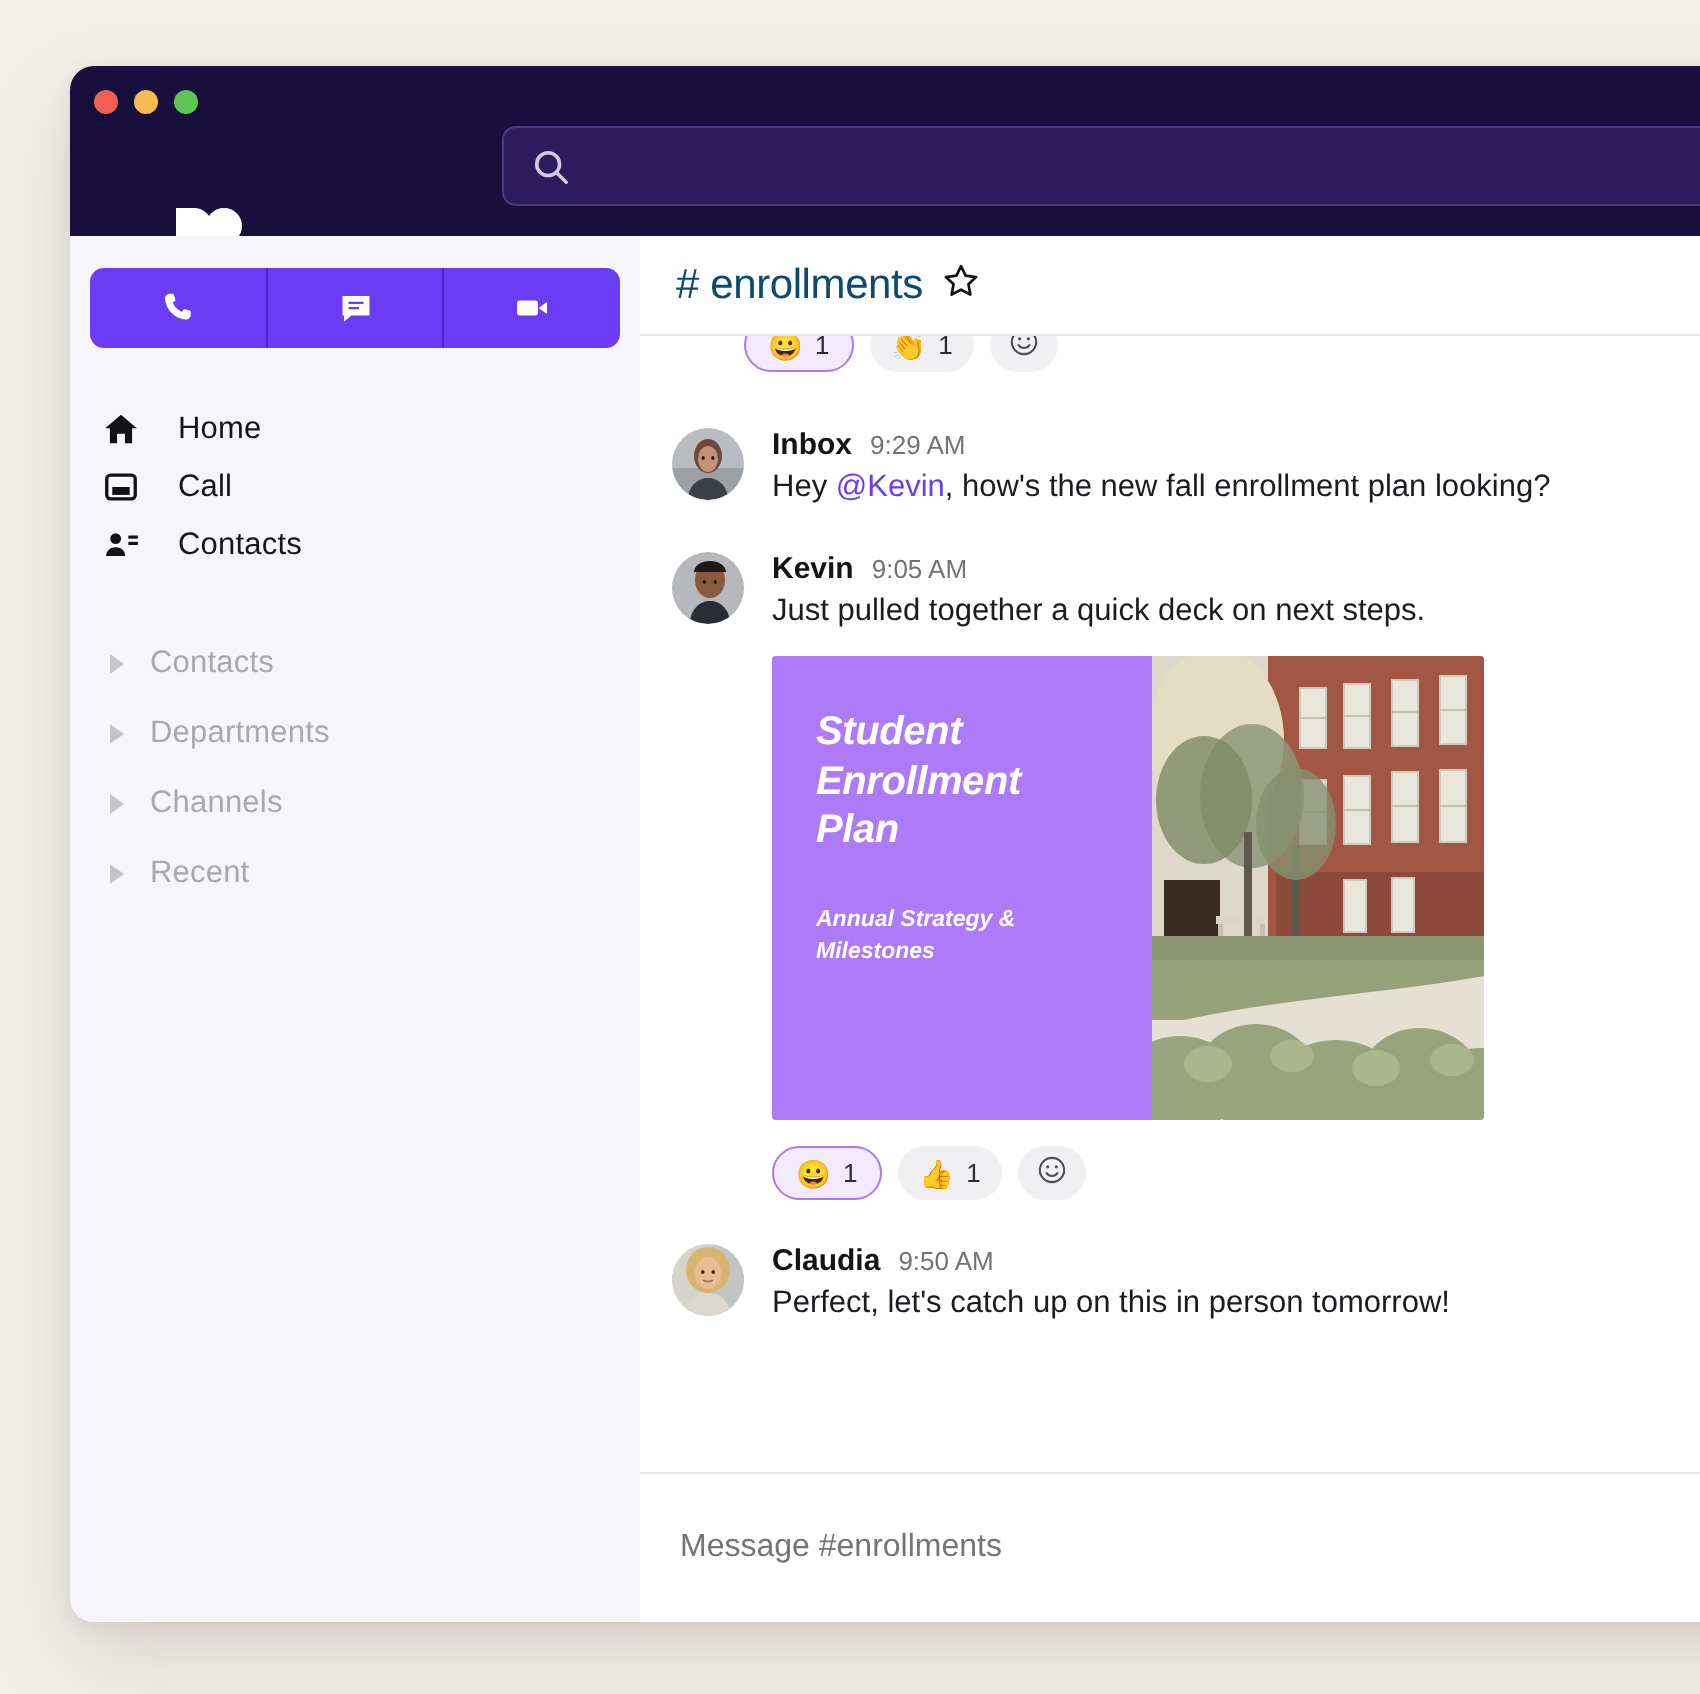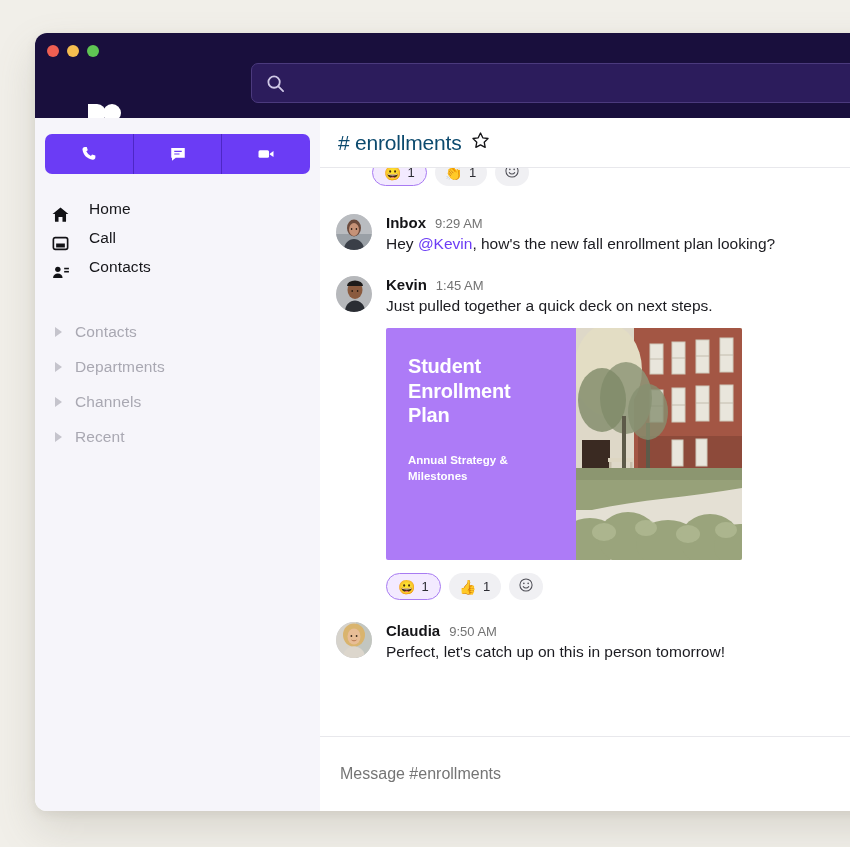--- a/index.html
+++ b/index.html
@@ -108,20 +108,21 @@
     justify-content: center;
     border-right: 1px solid #4d27c6;
     cursor: pointer;
   }
   .call-btn:last-child { border-right: none; }
   .call-btn svg { display:block; }
 
   #nav-primary { margin-top: 26px; }
   .nav-item {
     display: flex;
+    align-items: center;
     height: 29px;
     padding-left: 16px;
     cursor: pointer;
   }
   .nav-item .nav-icon {
     width: 26px;
     display: flex;
     align-items: center;
     flex: 0 0 26px;
   }
@@ -257,20 +258,21 @@
     display: flex;
     overflow: hidden;
     border-radius: 2px;
   }
   #slide-left {
     width: 190px;
     flex: 0 0 190px;
     background: #ad7bf7;
     padding: 26px 20px 0 22px;
     box-sizing: border-box;
+    font-style: italic;
   }
   #slide-title {
     color: #ffffff;
     font-size: 20px;
     font-weight: bold;
     line-height: 1.22;
     letter-spacing: -.2px;
   }
   #slide-subtitle {
     color: #ffffff;
@@ -499,21 +501,21 @@
                 <path d="M11 10 a8 5.5 0 0 1 16 0 z" fill="#1d1b1a"></path>
                 <path d="M9 36 c0-7.5 5-11.5 10-11.5 s10 4 10 11.5 z" fill="#2a2d33"></path>
                 <ellipse cx="16.2" cy="15" rx=".8" ry="1" fill="#241810"></ellipse>
                 <ellipse cx="21.6" cy="15" rx=".8" ry="1" fill="#241810"></ellipse>
               </g>
             </svg>
           </div>
           <div class="msg-body">
             <div class="msg-meta">
               <span class="msg-author">Kevin</span>
-              <span class="msg-time">1:45 AM</span>
+              <span class="msg-time">9:05 AM</span>
             </div>
             <div class="msg-text">Just pulled together a quick deck on next steps.</div>
 
             <div id="attachment-card">
               <div id="slide-left">
                 <div id="slide-title">Student Enrollment Plan</div>
                 <div id="slide-subtitle">Annual Strategy &amp; Milestones</div>
               </div>
               <div id="slide-photo">
                 <svg width="166" height="232" viewBox="0 0 166 232" preserveAspectRatio="xMidYMid slice">

